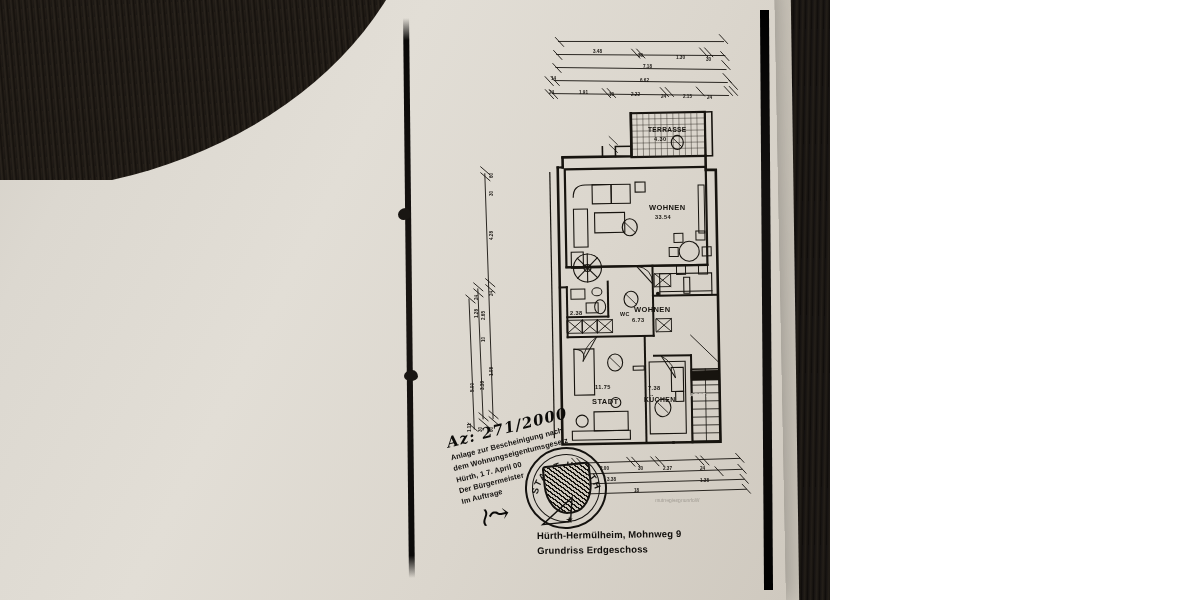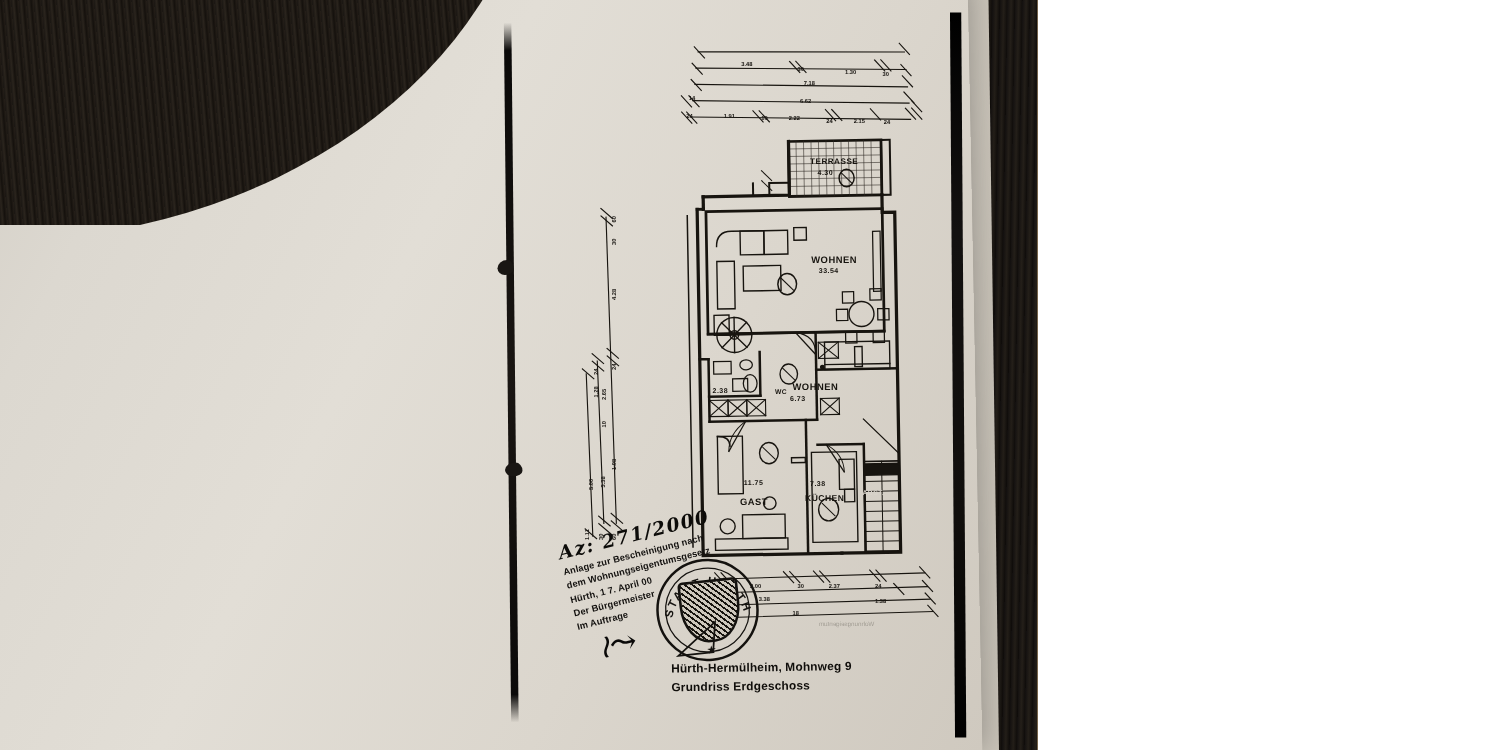--- a/index.html
+++ b/index.html
@@ -1,21 +1,21 @@
 <!DOCTYPE html>
 <html><head>
 <meta charset="utf-8">
 <title>Grundriss Erdgeschoss</title>
 <style>
   html,body{margin:0;padding:0;background:#ffffff;}
   body{width:1200px;height:600px;overflow:hidden;font-family:"Liberation Sans",sans-serif;}
   #stage{position:relative;width:1200px;height:600px;background:#ffffff;overflow:hidden;}
 
   
-  #photo{position:absolute;left:0px;top:0;width:830px;height:600px;overflow:hidden;background:#a16207;}
+  #photo{position:absolute;left:0px;top:0;width:830px;height:600px;overflow:hidden;background:#737373;}
 
   
   .wood{position:absolute;background:
       repeating-linear-gradient(93deg,#1b1713 0px,#2a241d 2px,#15110d 4px,#241e18 6px);
   }
   #wood-top{left:0;top:0;width:560px;height:120px;}
   #wood-right{left:770px;top:0;width:80px;height:600px;
       background:repeating-linear-gradient(91deg,#141110 0px,#241f19 3px,#100d0b 6px);}
 
   
@@ -374,21 +374,21 @@
 
       <div class="lbl room-name" style="left:648px;top:126px;font-size:6.5px;">TERRASSE</div>
       <div class="lbl room-area" style="left:654px;top:136px;">4.30</div>
 
       <div class="lbl room-name" style="left:649px;top:203px;">WOHNEN</div>
       <div class="lbl room-area" style="left:655px;top:214px;">33.54</div>
 
       <div class="lbl room-name" style="left:634px;top:305px;">WOHNEN</div>
       <div class="lbl room-area" style="left:632px;top:317px;">6.73</div>
 
-      <div class="lbl room-name" style="left:592px;top:397px;">GAST</div>
+      <div class="lbl room-name" style="left:592px;top:397px;">STADT</div>
       <div class="lbl room-area" style="left:595px;top:384px;">11.75</div>
 
       <div class="lbl room-name" style="left:644px;top:396px;font-size:6.8px;">KÜCHEN</div>
       <div class="lbl room-area" style="left:648px;top:385px;">7.38</div>
 
       <div class="lbl room-name" style="left:620px;top:311px;font-size:5.4px;">WC</div>
       <div class="lbl room-area" style="left:570px;top:310px;">2.38</div>
 
       <div class="lbl room-name" style="left:690px;top:392px;font-size:5.4px;color:#d9d4cb;">ABST.</div>
 

